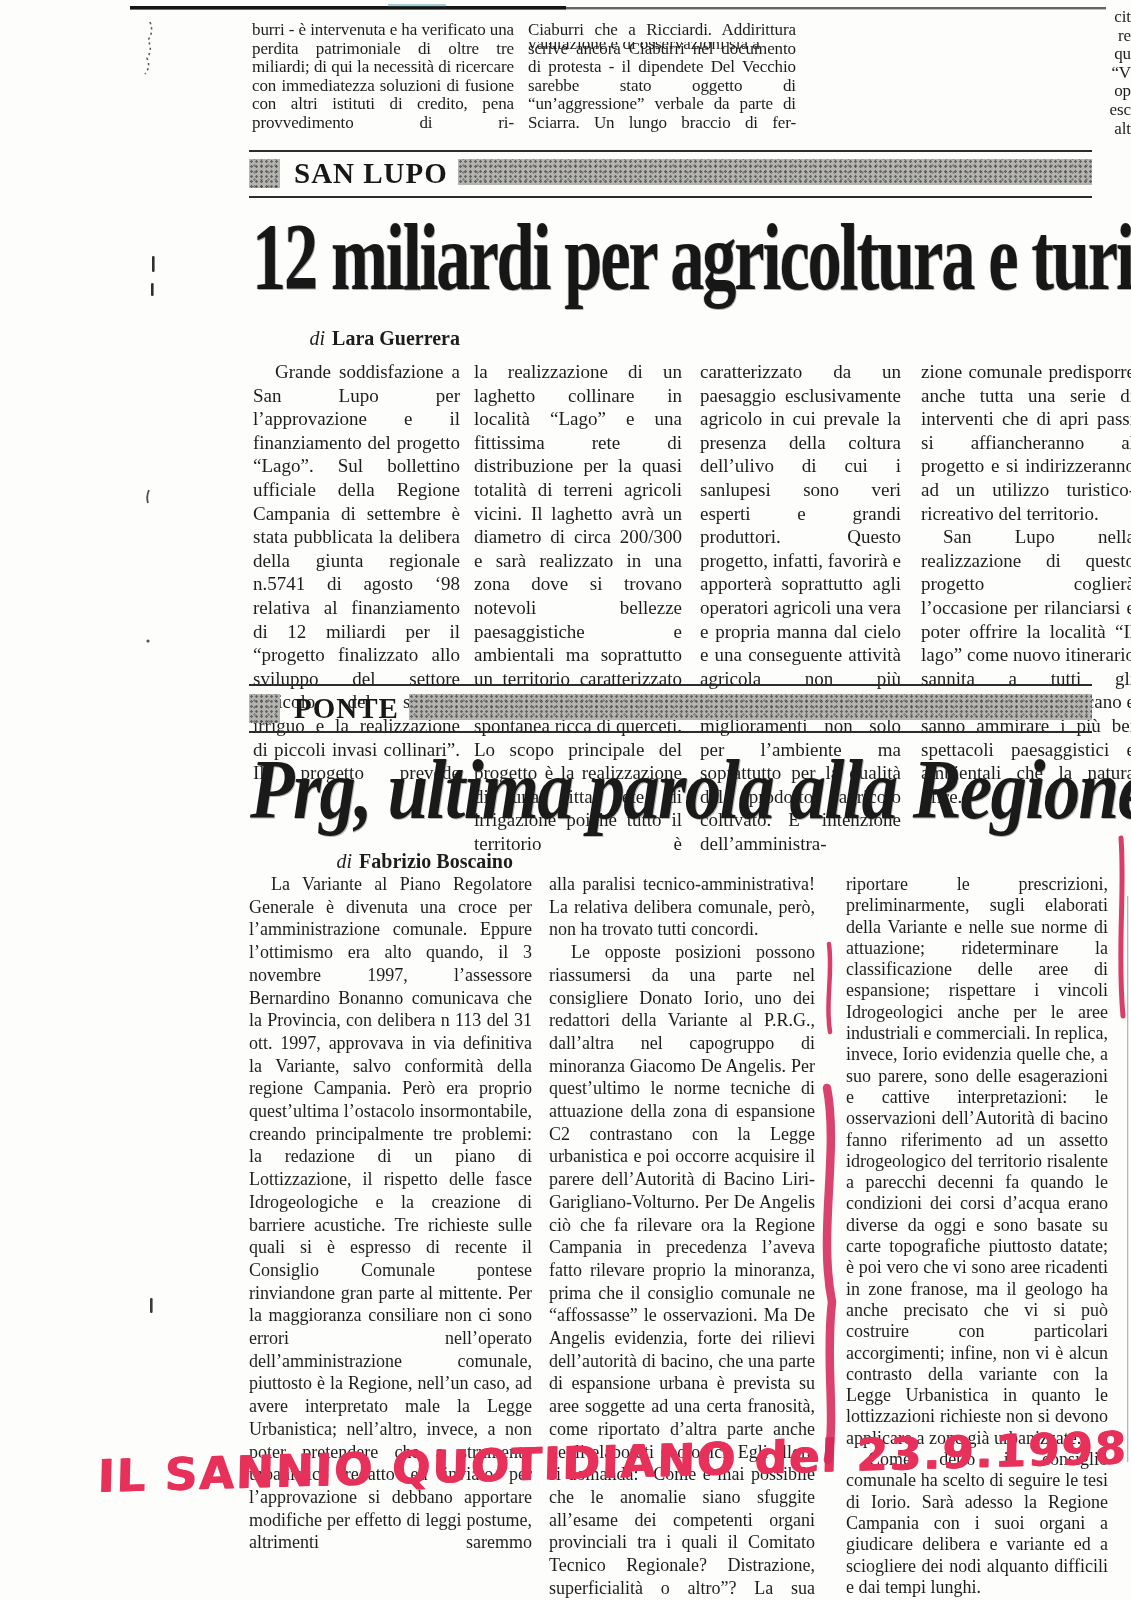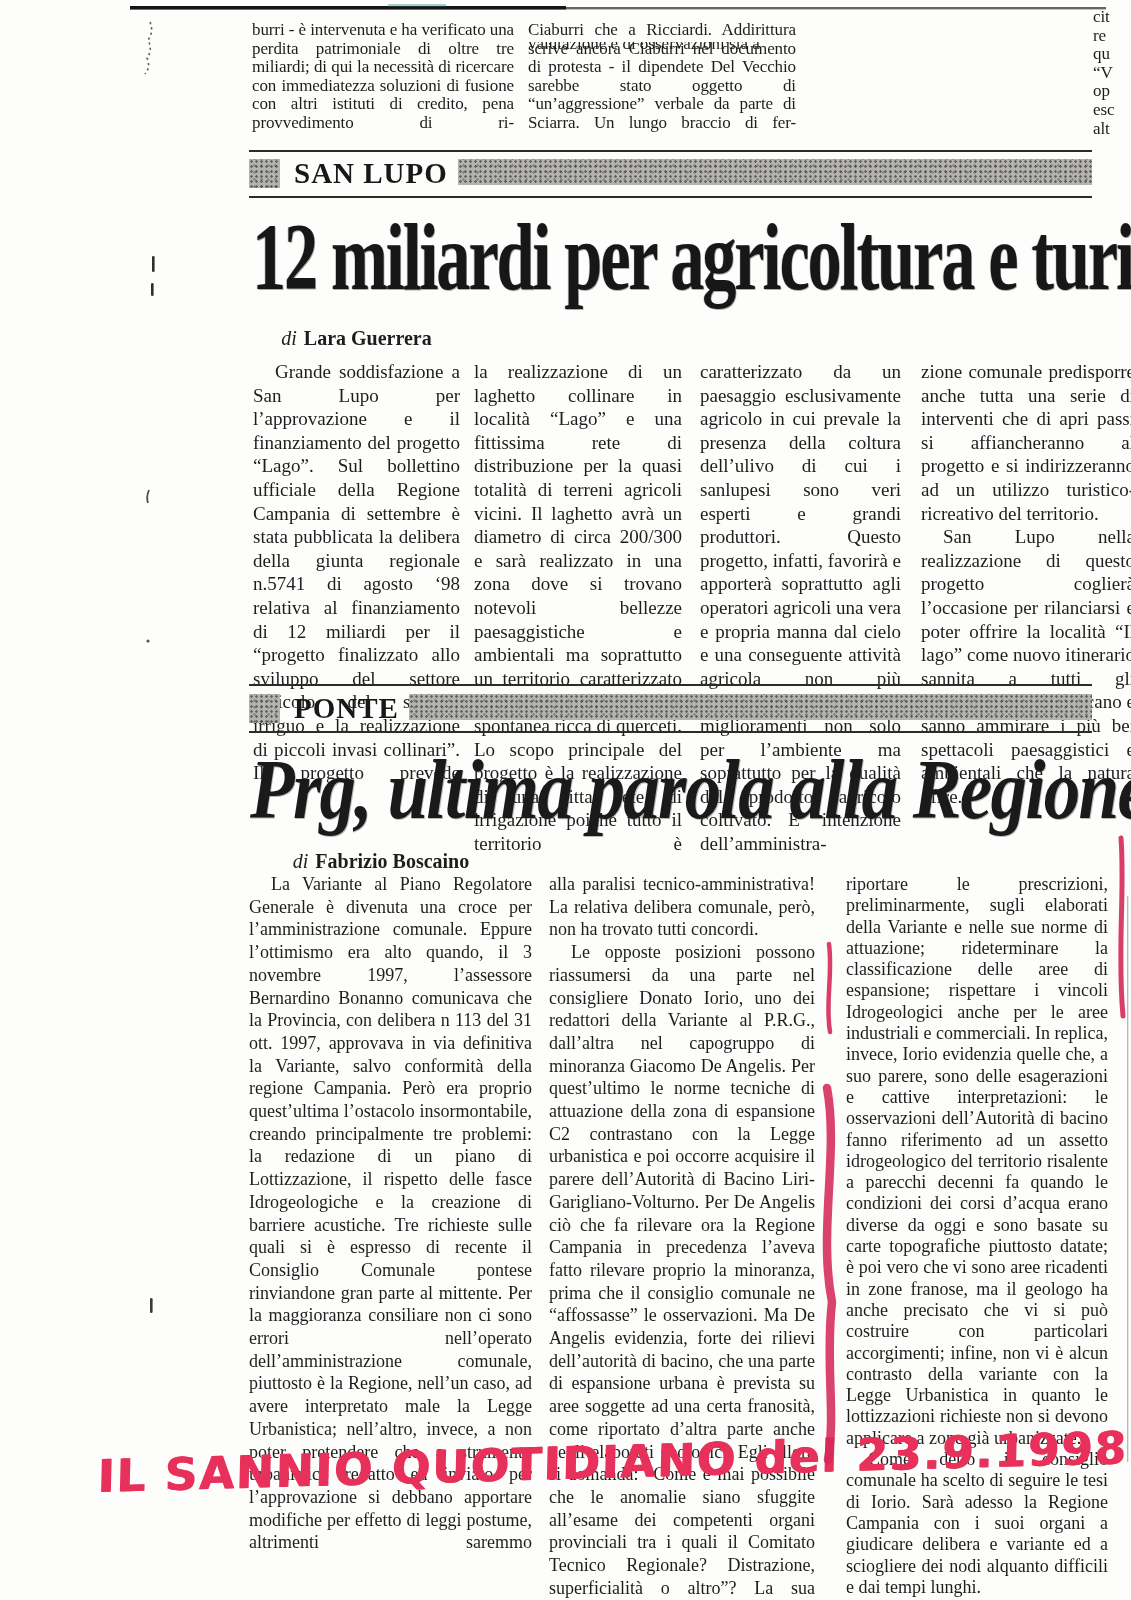--- a/index.html
+++ b/index.html
@@ -37,21 +37,21 @@
     font-weight:bold; font-size:95px; line-height:1; letter-spacing:-3px;
     transform:scaleX(.72); transform-origin:left top; color:#171717;
     text-shadow:1px 1px 0 rgba(70,70,70,.45), -1px 0 0 rgba(90,90,90,.25);
   }
   .headline2{
     position:absolute; left:250px; top:748px; white-space:nowrap;
     font-weight:bold; font-style:italic; font-size:84px; line-height:1; letter-spacing:-2px;
     transform:scaleX(.87); transform-origin:left top; color:#1a1a1a;
     text-shadow:1px 1px 0 rgba(80,80,80,.4);
   }
-  .byline{position:absolute; text-align:center; font-size:20px; white-space:nowrap;}
+  .byline{position:absolute; text-align:right; font-size:20px; white-space:nowrap;}
   .byline .di{font-style:italic; margin-right:7px;}
   .byline .name{font-weight:bold;}
   .rl{
     text-decoration-color:#c8336a;
     text-decoration-thickness:2.6px;
     text-underline-offset:3.5px;
     text-decoration-skip-ink:none;
   }
   .handwriting{
     position:absolute; left:98px; top:1450px; white-space:nowrap;
@@ -68,21 +68,21 @@
 <div class="page">
 
   <div class="col ts jlast" style="left:252px; top:21px; width:262px;">burri - è intervenuta e ha verificato una perdita patrimoniale di oltre tre miliardi; di qui la necessità di ricercare con immediatezza soluzioni di fusione con altri istituti di credito, pena provvedimento di ri-</div>
 
   <div class="cutline" style="left:528px; top:4px; width:268px;">
     <span>valutazione e di osservazioni sia a</span>
   </div>
   <div class="col ts jlast" style="left:528px; top:21px; width:268px;">Ciaburri che a Ricciardi. Addirittura scrive ancora Ciaburri nel documento di protesta - il dipendete Del Vecchio sarebbe stato oggetto di “un’aggressione” verbale da parte di Sciarra. Un lungo braccio di fer-</div>
 
 
-  <div class="col ts sliver" style="left:1093px; top:8px; width:38px; text-align:left;">
+  <div class="col ts sliver" style="left:1093px; top:8px; width:38px; text-align:right;">
     <span>cit</span>
     <span>re</span>
     <span>qu</span>
     <span>“V</span>
     <span>op</span>
     <span>esc</span>
     <span>alt</span>
   </div>
 
   <div class="rule" style="left:249px; top:150px; width:843px;"></div>

